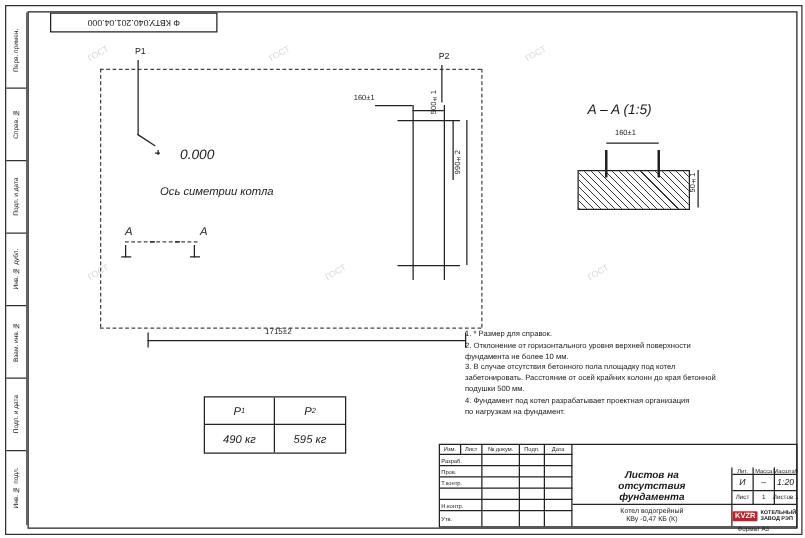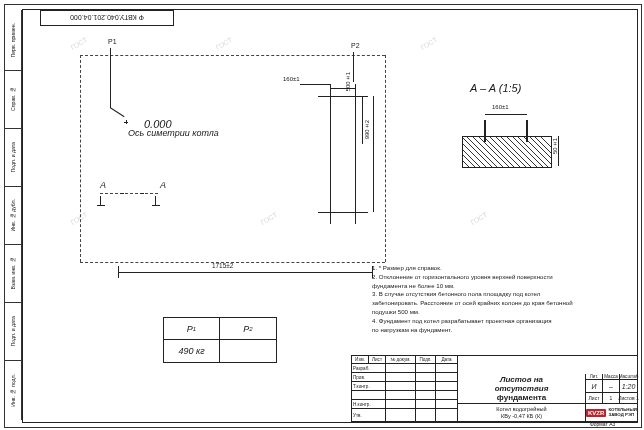--- a/index.html
+++ b/index.html
@@ -78,21 +78,21 @@
   <div class="txt" style="left:108px;top:38px;font-size:7px;">P1</div>
   <div class="solid" style="left:110px;top:48px;width:1px;height:60px;background:#222;"></div>
   <div class="solid" style="left:124px;top:122px;width:4px;height:1px;"></div>
   <div class="solid" style="left:126px;top:120px;width:1px;height:4px;"></div>
   <div class="solid" style="left:110px;top:107px;width:17px;height:1px;transform:rotate(33deg);transform-origin:left center;"></div>
 
   <div class="txt" style="left:351px;top:42px;font-size:7px;">P2</div>
   <div class="solid" style="left:353px;top:52px;width:1px;height:30px;"></div>
 
   <div class="txt" style="left:128px;top:118px;font-size:11px;font-style:italic;padding-left:16px;">0.000</div>
-  <div class="txt" style="left:128px;top:128px;font-size:9px;font-style:italic;">Ось симетрии котла</div>
+  <div class="txt" style="left:128px;top:148px;font-size:9px;font-style:italic;">Ось симетрии котла</div>
 
   <div class="txt" style="left:100px;top:180px;font-size:9px;font-style:italic;">A</div>
   <div class="solid" style="left:100px;top:196px;width:1px;height:10px;"></div>
   <div class="solid" style="left:97px;top:205px;width:8px;height:1px;"></div>
   <div class="txt" style="left:160px;top:180px;font-size:9px;font-style:italic;">A</div>
   <div class="solid" style="left:155px;top:196px;width:1px;height:10px;"></div>
   <div class="solid" style="left:152px;top:205px;width:8px;height:1px;"></div>
   <div class="dash" style="left:100px;top:193px;width:58px;"></div>
   <div class="solid" style="left:120px;top:193px;width:4px;height:1px;"></div>
   <div class="solid" style="left:140px;top:193px;width:4px;height:1px;"></div>
@@ -132,20 +132,21 @@
   <div class="tb" style="left:163px;top:317px;width:112px;height:44px;">
     <div class="cell ctr" style="left:0;top:0;width:56px;height:22px;font-size:9px;font-style:italic;">
       <span>P</span>
         <sub style="font-size:6px;">1</sub>
     </div>
     <div class="cell ctr" style="left:56px;top:0;width:56px;height:22px;border-right:none;font-size:9px;font-style:italic;">
       <span>P</span>
         <sub style="font-size:6px;">2</sub>
     </div>
     <div class="cell ctr" style="left:0;top:22px;width:56px;height:22px;border-bottom:none;font-size:9px;font-style:italic;">490 кг</div>
+    <div class="cell ctr" style="left:56px;top:22px;width:56px;height:22px;border-right:none;border-bottom:none;font-size:9px;font-style:italic;">595 кг</div>
   </div>
 
   <div class="notes" style="left:372px;top:264px;width:264px;">1. * Размер для справок.
 2. Отклонение от горизонтального уровня верхней поверхности
 фундамента не более 10 мм.
 3. В случае отсутствия бетонного пола площадку под котел
 забетонировать. Расстояние от осей крайних колонн до края бетонной
 подушки 500 мм.
 4. Фундамент под котел разрабатывает проектная организация
 по нагрузкам на фундамент.</div>
@@ -183,21 +184,21 @@
     <div class="cell" style="left:84px;top:17px;width:22px;height:9px;"></div>
     <div class="cell" style="left:84px;top:26px;width:22px;height:9px;"></div>
     <div class="cell" style="left:84px;top:35px;width:22px;height:9px;"></div>
     <div class="cell" style="left:84px;top:44px;width:22px;height:9px;"></div>
     <div class="cell" style="left:84px;top:53px;width:22px;height:12px;border-bottom:none;"></div>
 
 
     <div style="position:absolute;left:106px;top:18px;width:128px;height:30px;border-right:1px solid #222;border-bottom:1px solid #222;display:flex;flex-direction:column;align-items:center;justify-content:center;line-height:1.15;">
       <span style="font-size:8px;font-weight:bold;font-style:italic;">Листов на</span>
       <span style="font-size:8px;font-weight:bold;font-style:italic;">отсутствия</span>
-      <span style="font-size:8px;font-weight:bold;text-align:right;">фундамента</span>
+      <span style="font-size:8px;font-weight:bold;font-style:italic;text-align:right;">фундамента</span>
     </div>
 
     <div class="cell ctr" style="left:234px;top:18px;width:17px;height:6px;">Лит.</div>
     <div class="cell ctr" style="left:251px;top:18px;width:17px;height:6px;">Масса</div>
     <div class="cell ctr" style="left:268px;top:18px;width:17px;height:6px;border-right:none;">Масштаб</div>
 
     <div class="cell ctr" style="left:234px;top:24px;width:17px;height:13px;font-size:7px;font-style:italic;">И</div>
     <div class="cell ctr" style="left:251px;top:24px;width:17px;height:13px;font-size:7px;">–</div>
     <div class="cell ctr" style="left:268px;top:24px;width:17px;height:13px;border-right:none;font-size:7px;font-style:italic;">1:20</div>
 

